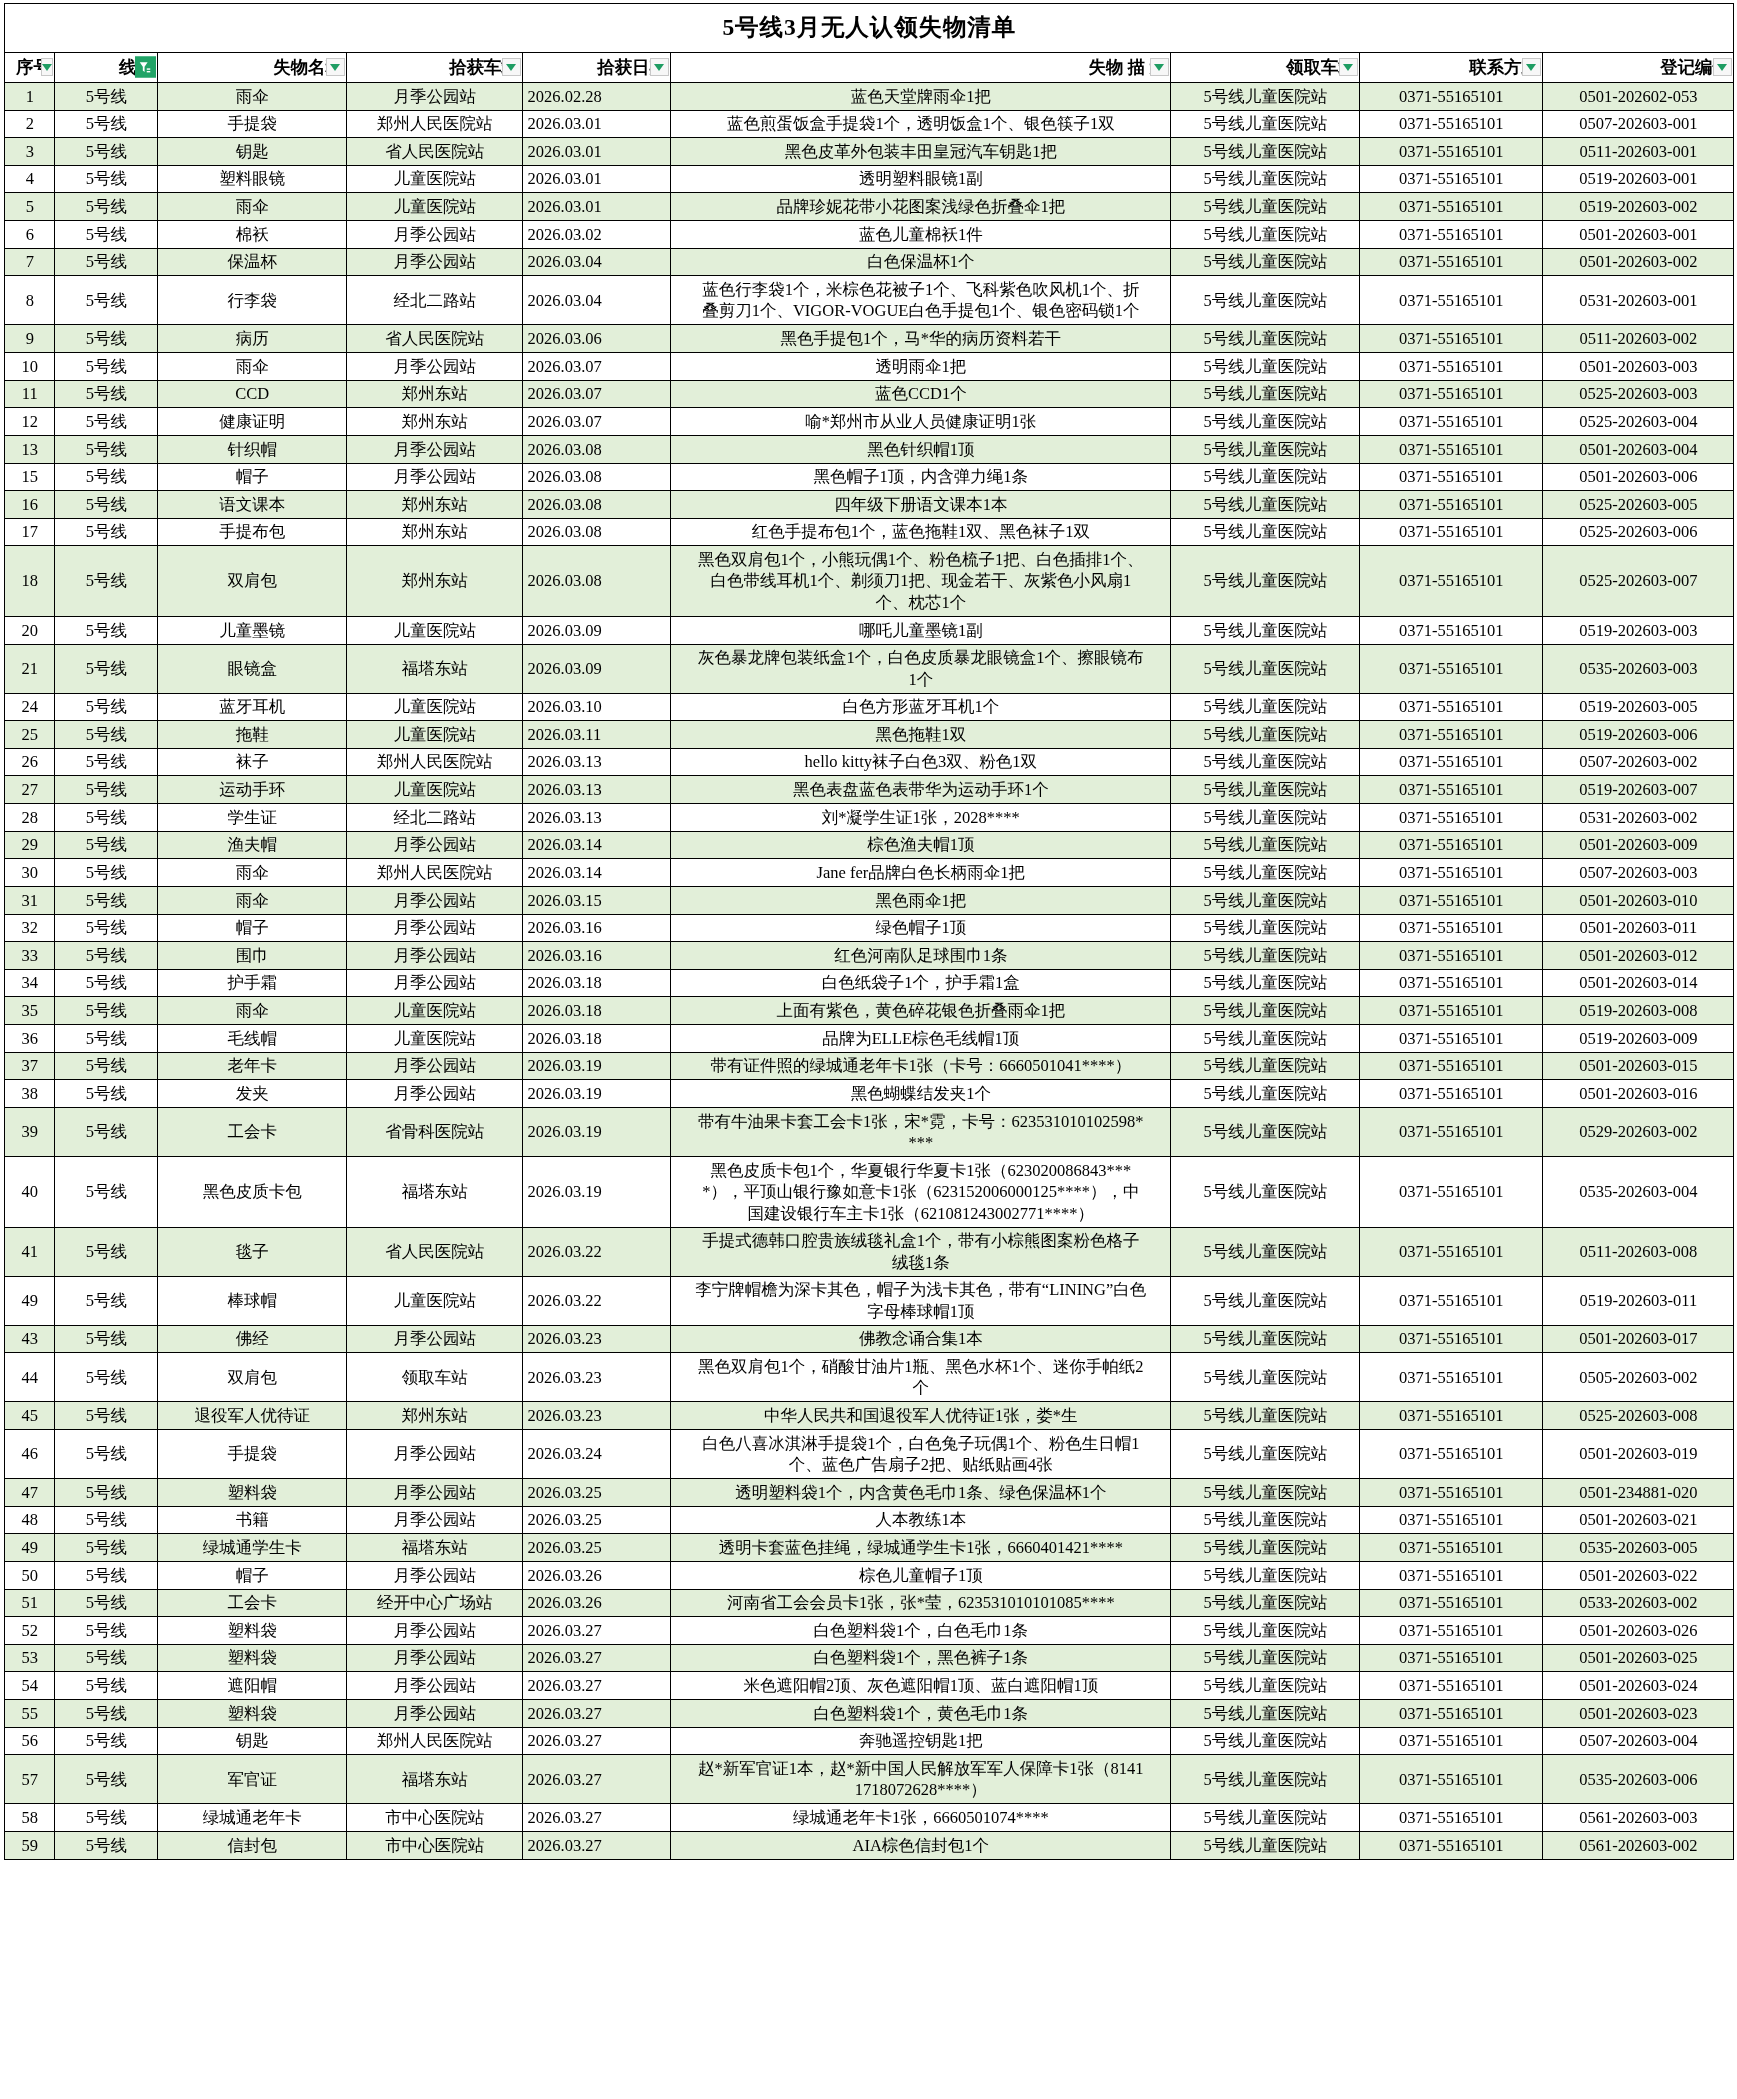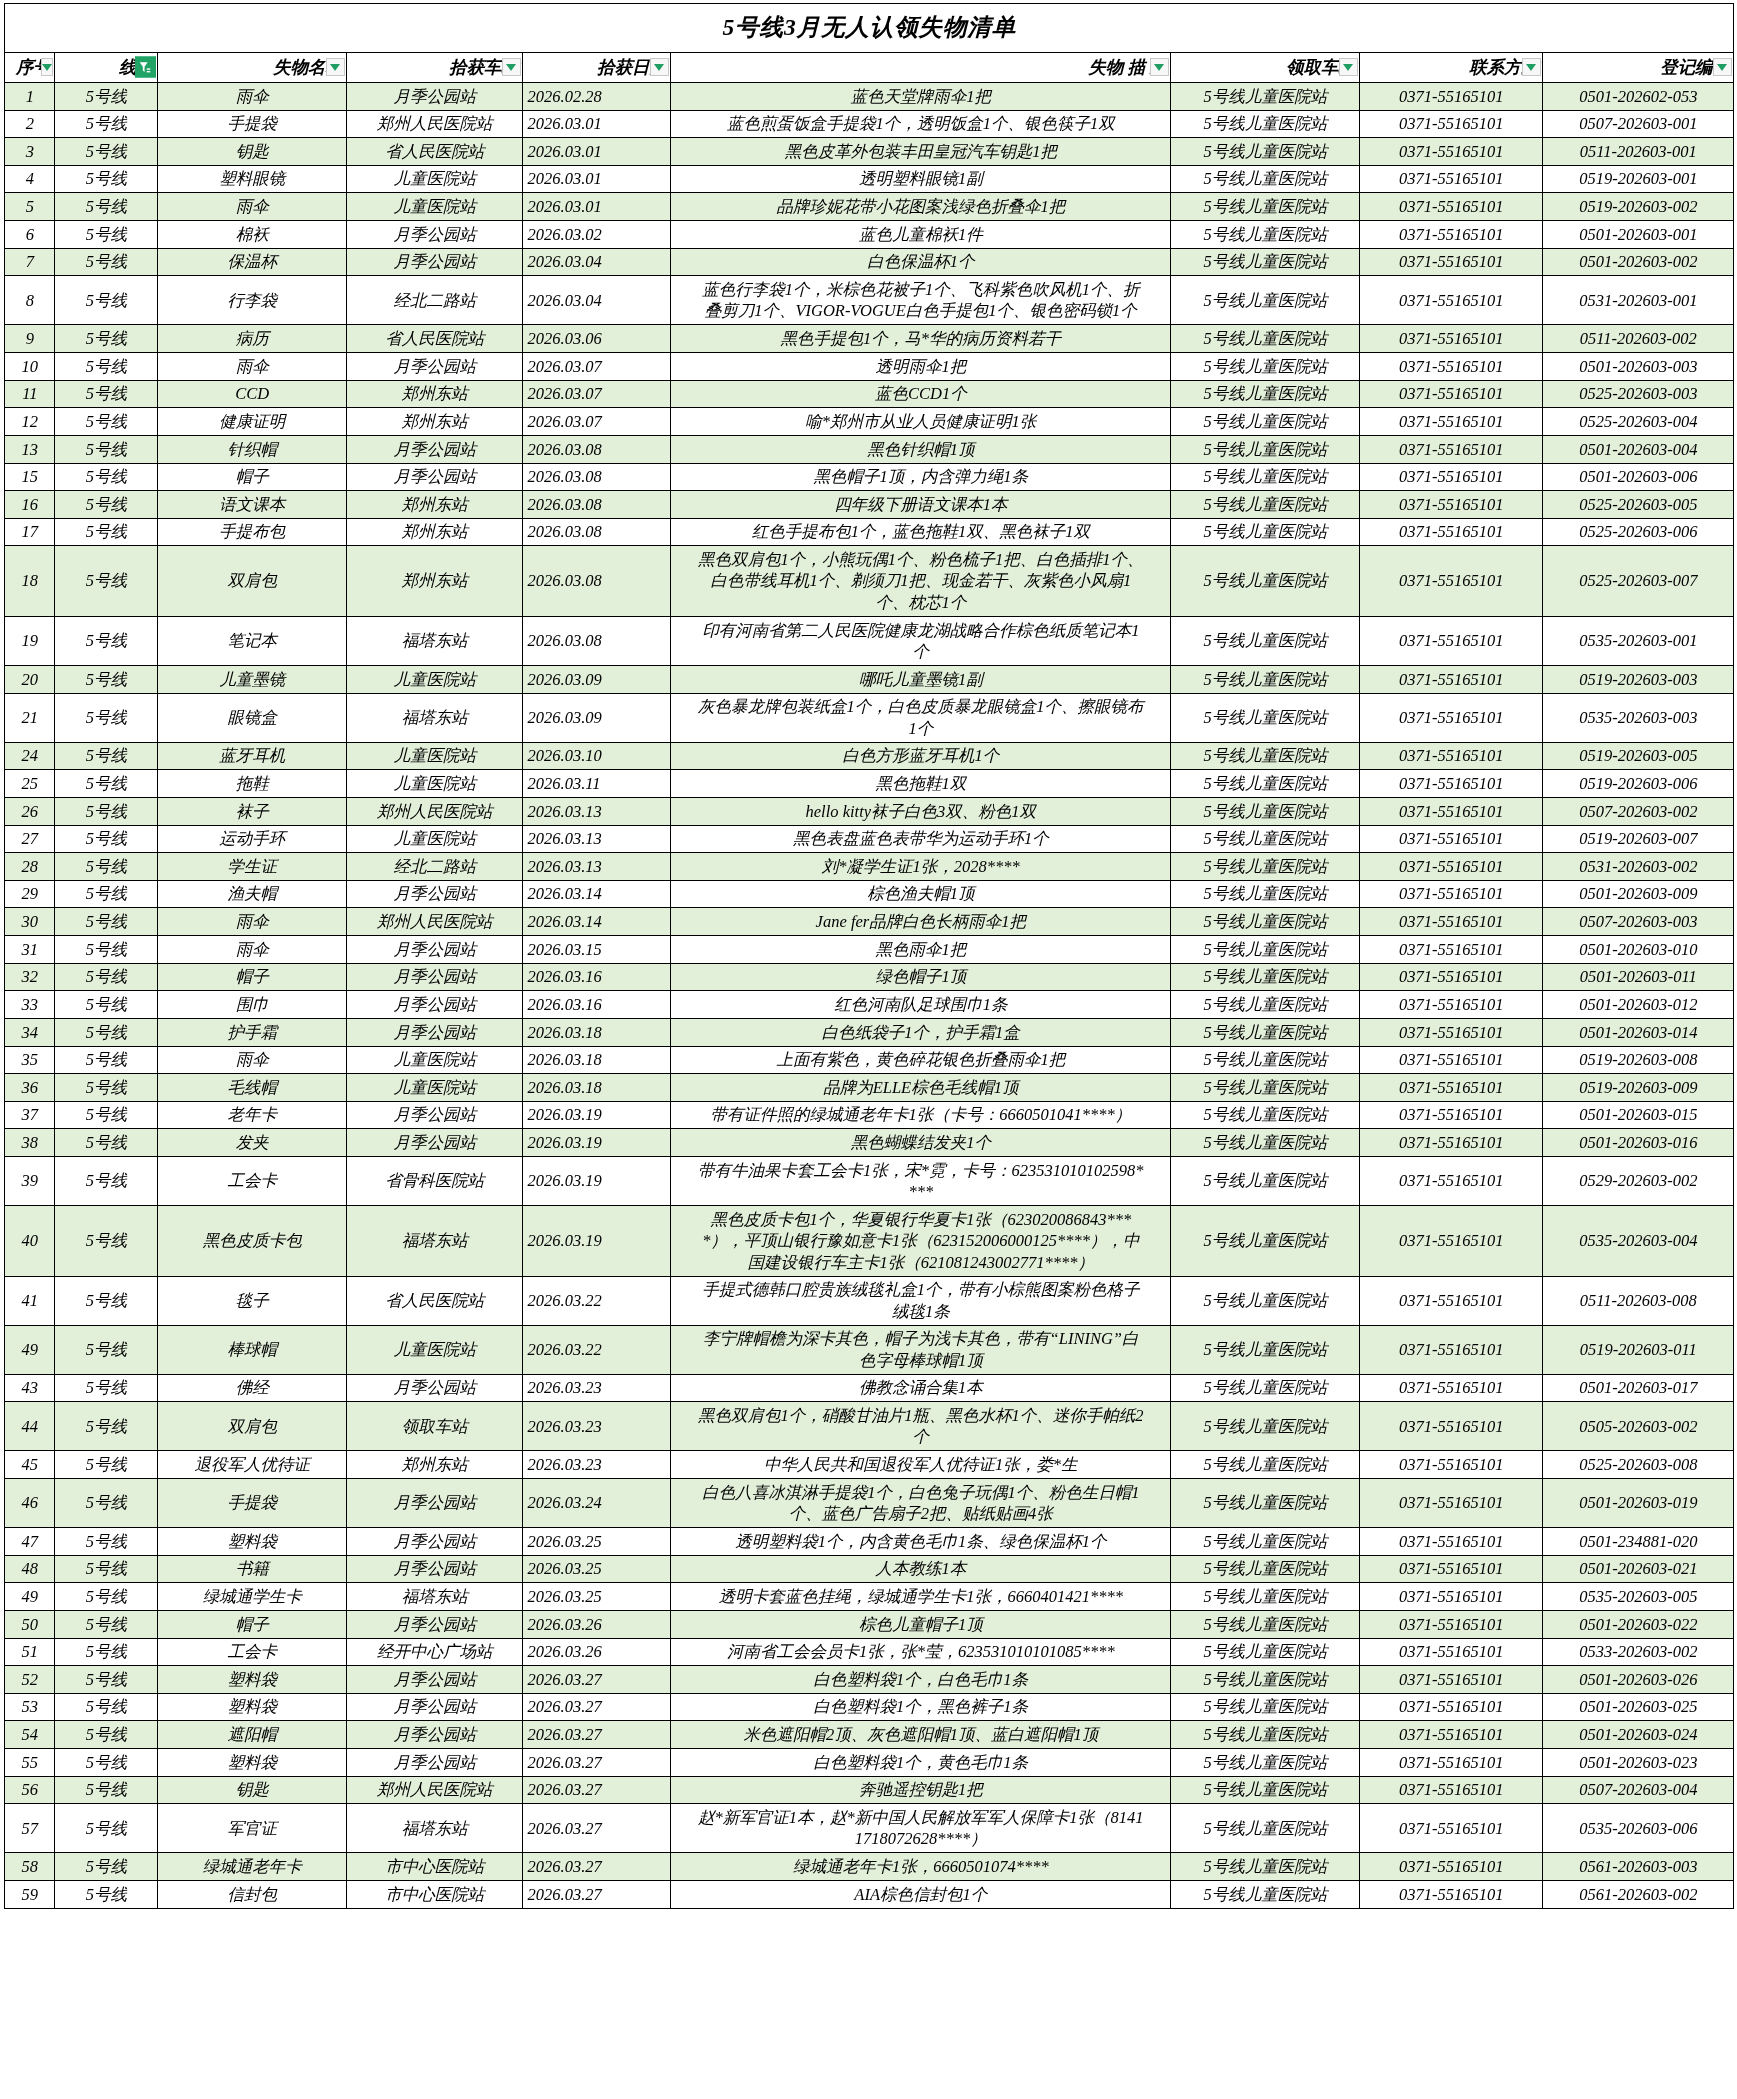--- a/index.html
+++ b/index.html
@@ -7,21 +7,20 @@
     font-family:"Liberation Serif","DejaVu Serif",serif;
     color:#000;
   }
   body{width:1737px;}
   table{
     border-collapse:collapse;
     table-layout:fixed;
     width:1729px;
     margin:2.6px 0 0 4.3px;
     border:1.7px solid #000;
-    font-style:italic;
   }
   th,td{
     border:0.9px solid #000;
     padding:2.6px 3.5px;
     text-align:center;
     vertical-align:middle;
     font-size:16.5px;
     line-height:1.3;
     overflow:hidden;
     word-break:break-all;
@@ -333,31 +332,20 @@
         <td class="col-line">5号线</td>
         <td class="col-item">双肩包</td>
         <td class="col-found_station">郑州东站</td>
         <td class="col-found_date">2026.03.08</td>
         <td class="col-description">黑色双肩包1个，小熊玩偶1个、粉色梳子1把、白色插排1个、白色带线耳机1个、剃须刀1把、现金若干、灰紫色小风扇1个、枕芯1个</td>
         <td class="col-pickup_station">5号线儿童医院站</td>
         <td class="col-contact">0371-55165101</td>
         <td class="col-reg_no">0525-202603-007</td>
       </tr>
       <tr>
-        <td class="col-seq">19</td>
-        <td class="col-line">5号线</td>
-        <td class="col-item">笔记本</td>
-        <td class="col-found_station">福塔东站</td>
-        <td class="col-found_date">2026.03.08</td>
-        <td class="col-description">印有河南省第二人民医院健康龙湖战略合作棕色纸质笔记本1个</td>
-        <td class="col-pickup_station">5号线儿童医院站</td>
-        <td class="col-contact">0371-55165101</td>
-        <td class="col-reg_no">0535-202603-001</td>
-      </tr>
-      <tr>
         <td class="col-seq">20</td>
         <td class="col-line">5号线</td>
         <td class="col-item">儿童墨镜</td>
         <td class="col-found_station">儿童医院站</td>
         <td class="col-found_date">2026.03.09</td>
         <td class="col-description">哪吒儿童墨镜1副</td>
         <td class="col-pickup_station">5号线儿童医院站</td>
         <td class="col-contact">0371-55165101</td>
         <td class="col-reg_no">0519-202603-003</td>
       </tr>

